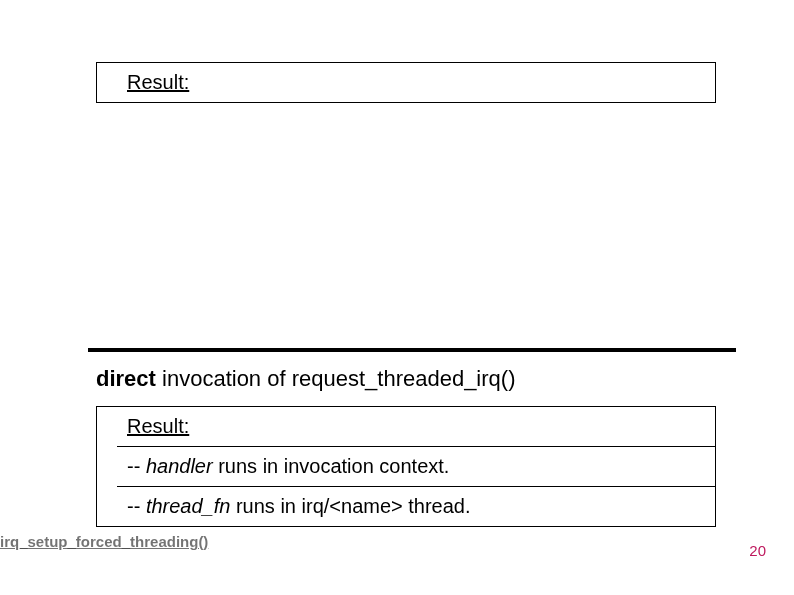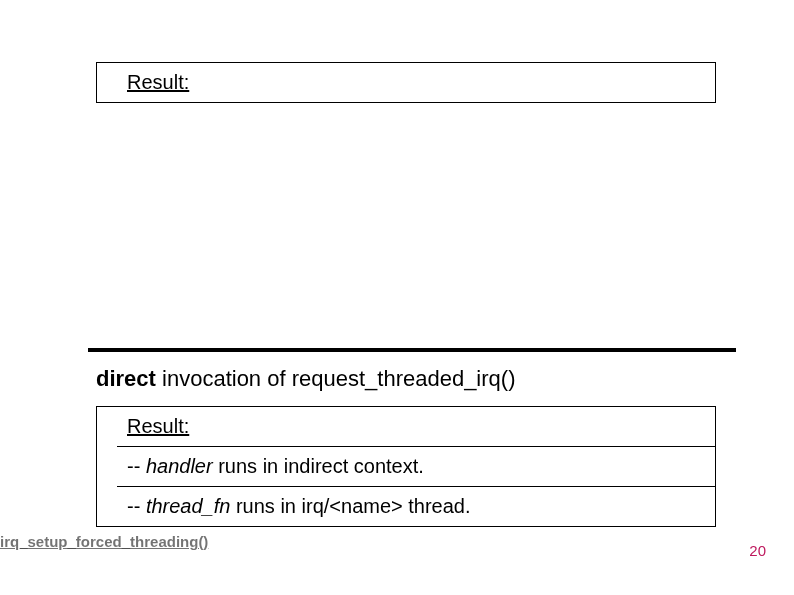--- a/index.html
+++ b/index.html
@@ -96,21 +96,21 @@
     <span class="case-desc">
       <span class="bold">direct</span><span> invocation of request_threaded_irq()</span>
     </span>
   </div>
 
   <div class="result-box" style="margin-top:14px">
     <div class="result-cell">
       <span class="result-title">Result:</span>
     </div>
     <div class="result-cell">
-      <span>-- </span><span class="ital">handler</span><span> runs in indirect context.</span>
+      <span>-- </span><span class="ital">handler</span><span> runs in invocation context.</span>
     </div>
     <div class="result-cell">
       <span>-- </span><span class="ital">thread_fn</span><span> runs in irq/&lt;name&gt; thread.</span>
     </div>
   </div>
 </div>
 
 <div class="footer-link">irq_setup_forced_threading()</div>
 <div class="page-num">20</div>
 

